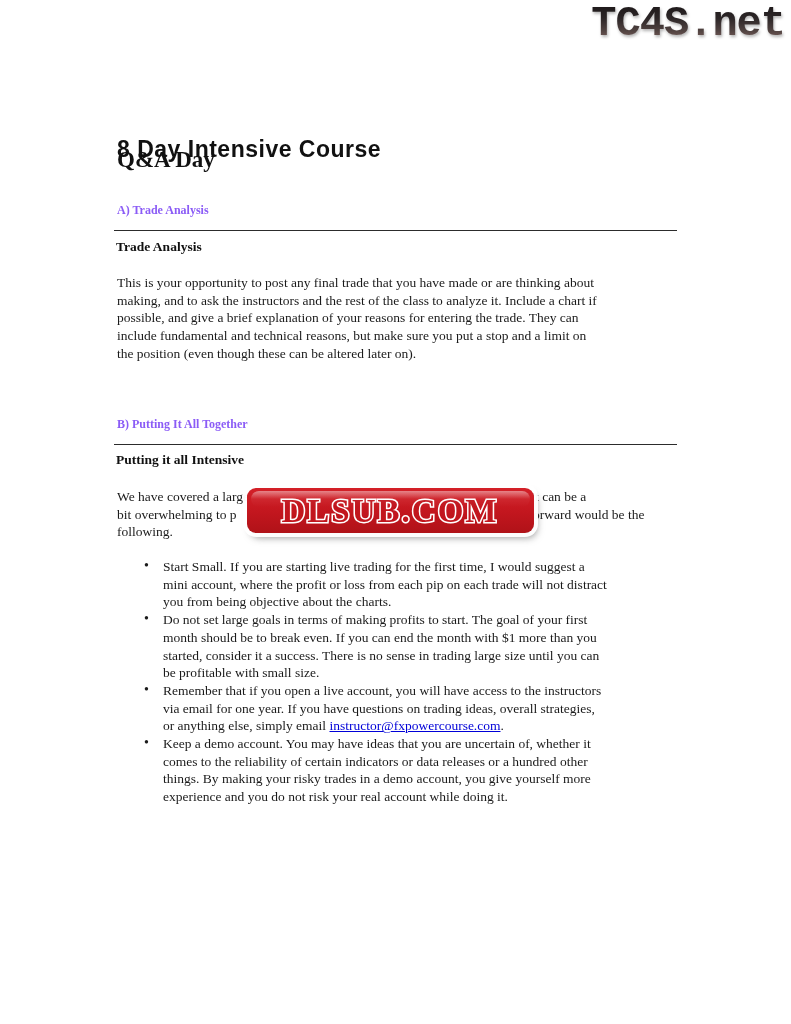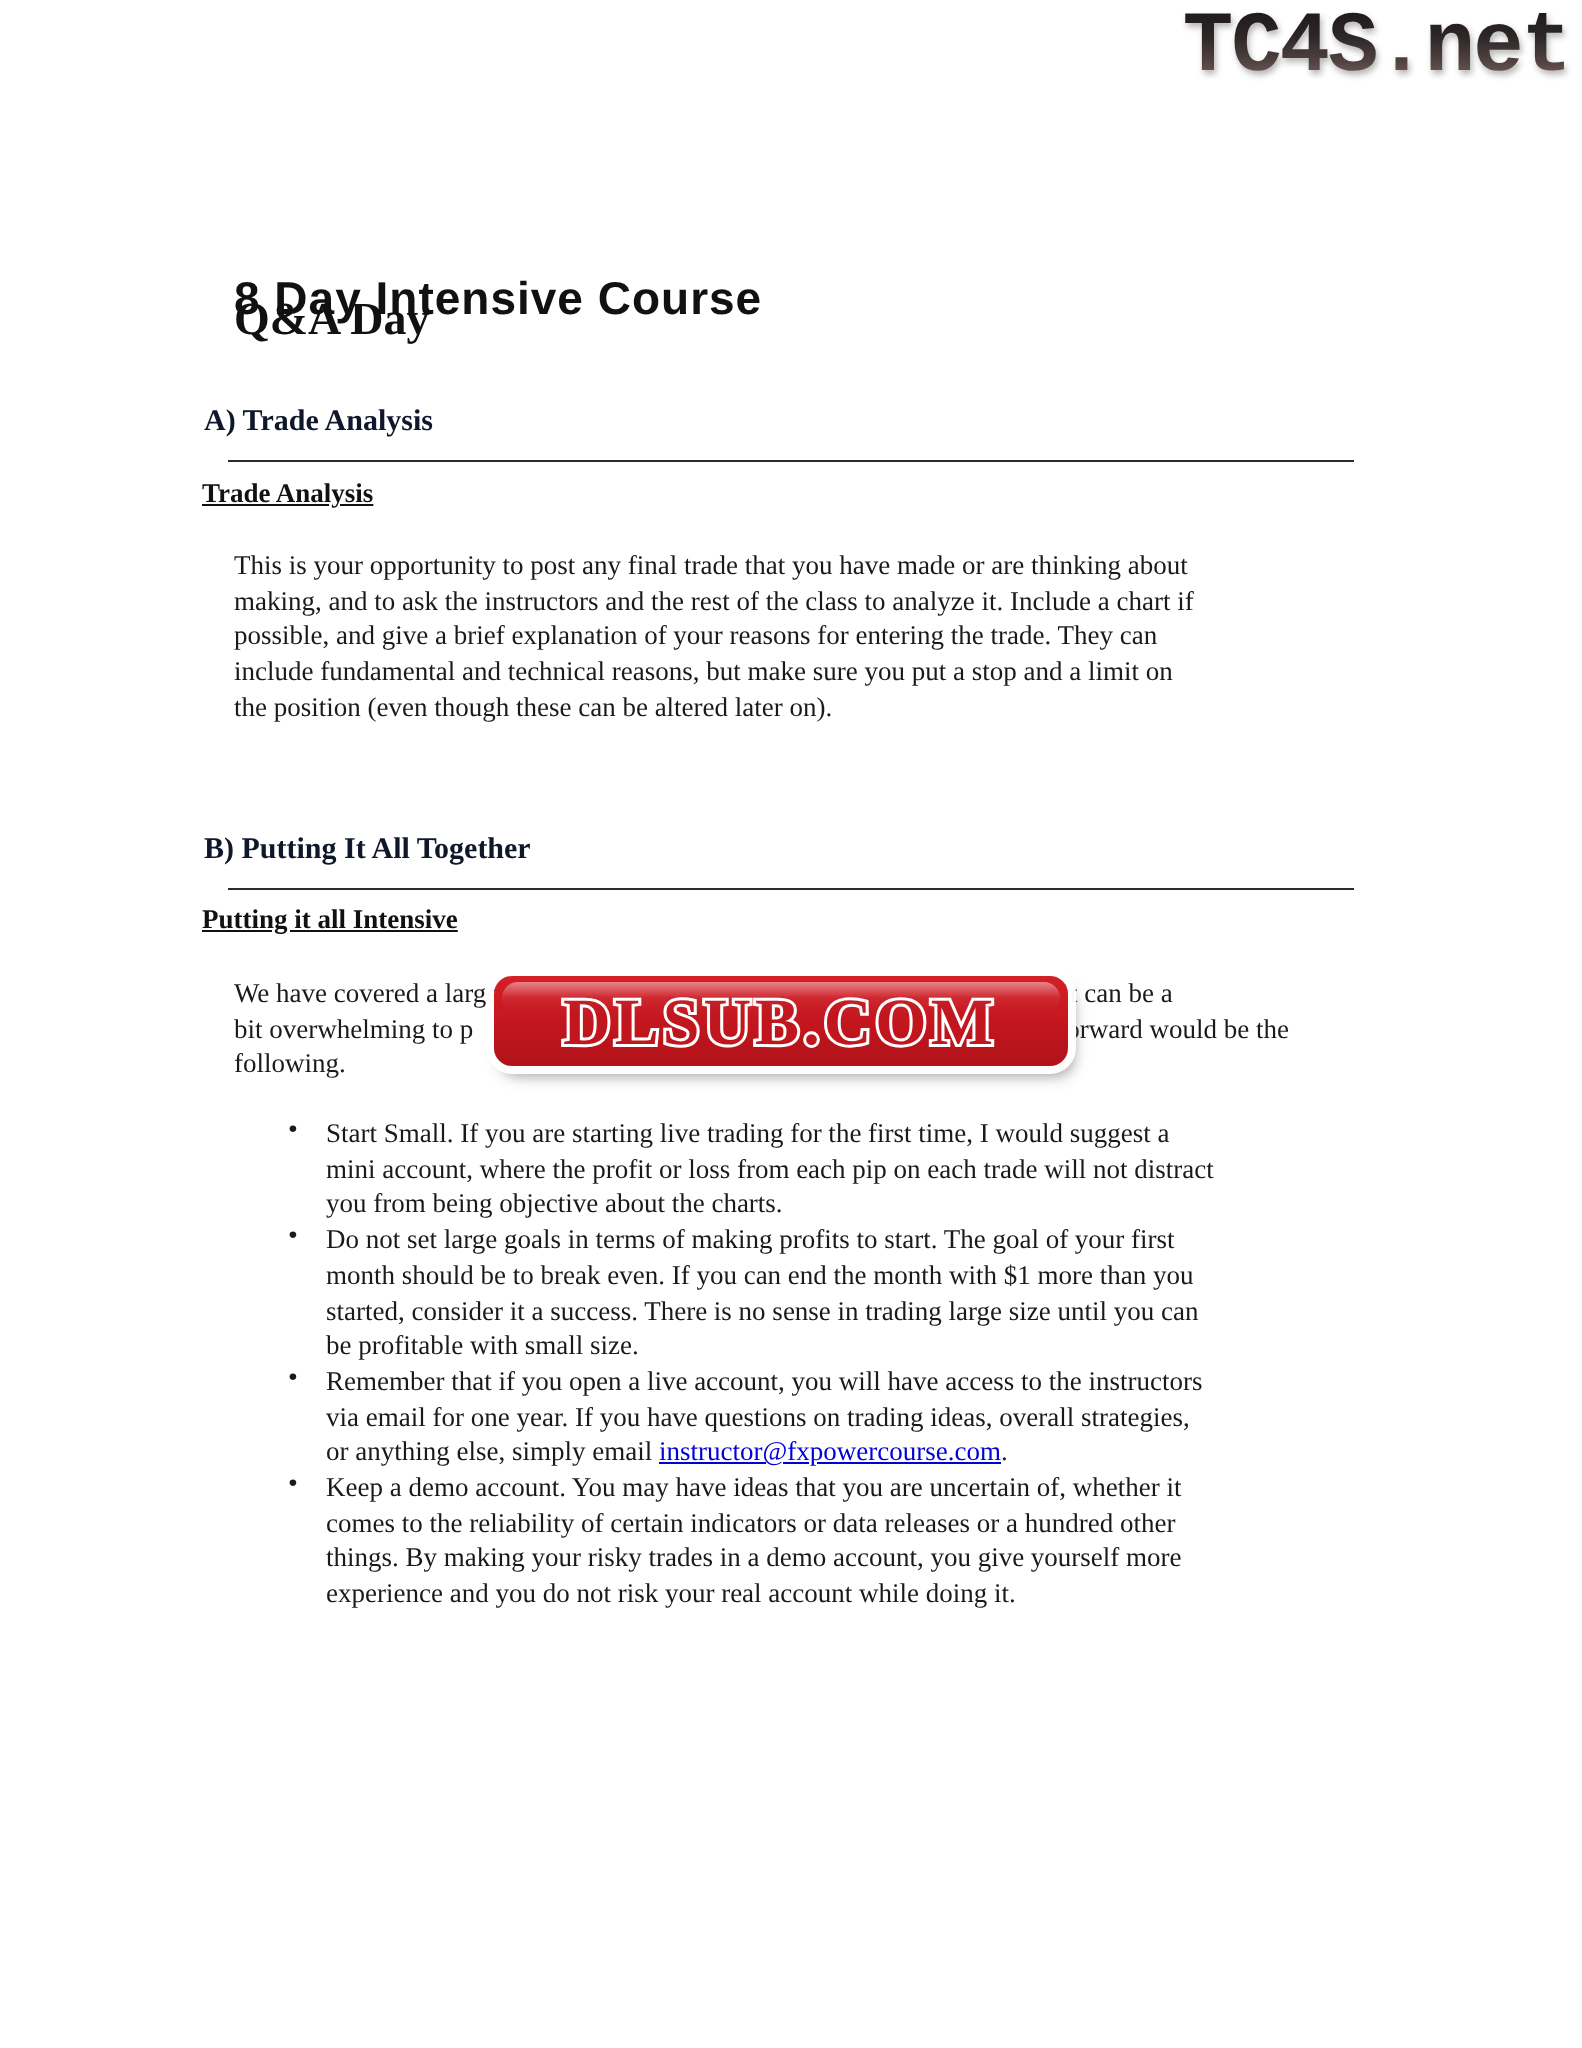--- a/index.html
+++ b/index.html
@@ -32,23 +32,23 @@
     position:absolute; left:117px; top:93px;
     font-family:"Liberation Sans", sans-serif;
     font-weight:bold; font-size:23px; letter-spacing:0.5px;
     color:#111;
     margin-top:43px;
   }
   .doc-subtitle {
     position:absolute; left:117px; top:147px;
     font-weight:bold; font-size:23px; color:#111;
   }
-  .sec-heading { position:absolute; left:102px; font-weight:bold; font-size:15px; color:#0f172a; }
+  .sec-heading { position:absolute; left:117px; font-weight:bold; font-size:12px; color:#8b5cf6; }
   .sec-rule { position:absolute; left:114px; width:563px; border-top:1.5px solid #2c2c2c; }
-  .sec-subheading { position:absolute; left:101px; font-weight:bold; font-size:13.5px; color:#111;text-decoration:underline; }
+  .sec-subheading { position:absolute; left:116px; font-weight:bold; font-size:13.5px; color:#111; }
 
   .para {
     position:absolute; left:117px; width:562px;
     font-size:13.5px; line-height:17.7px;
     white-space:pre-line;
   }
   #para-a { top:274px; }
 
   
   #para-b { top:488px; white-space:normal; }

